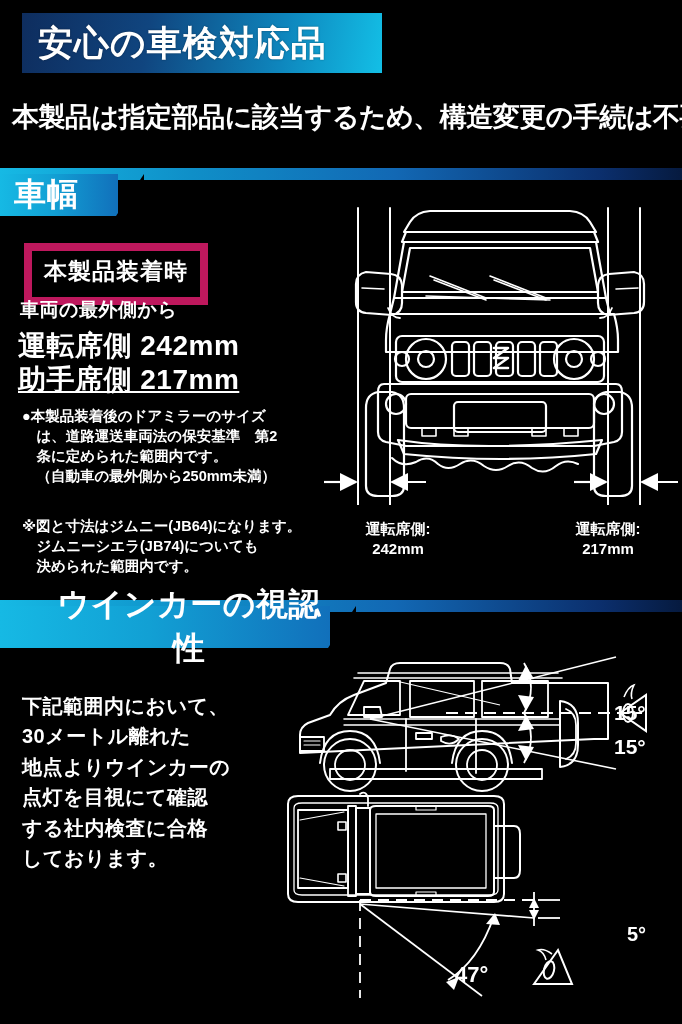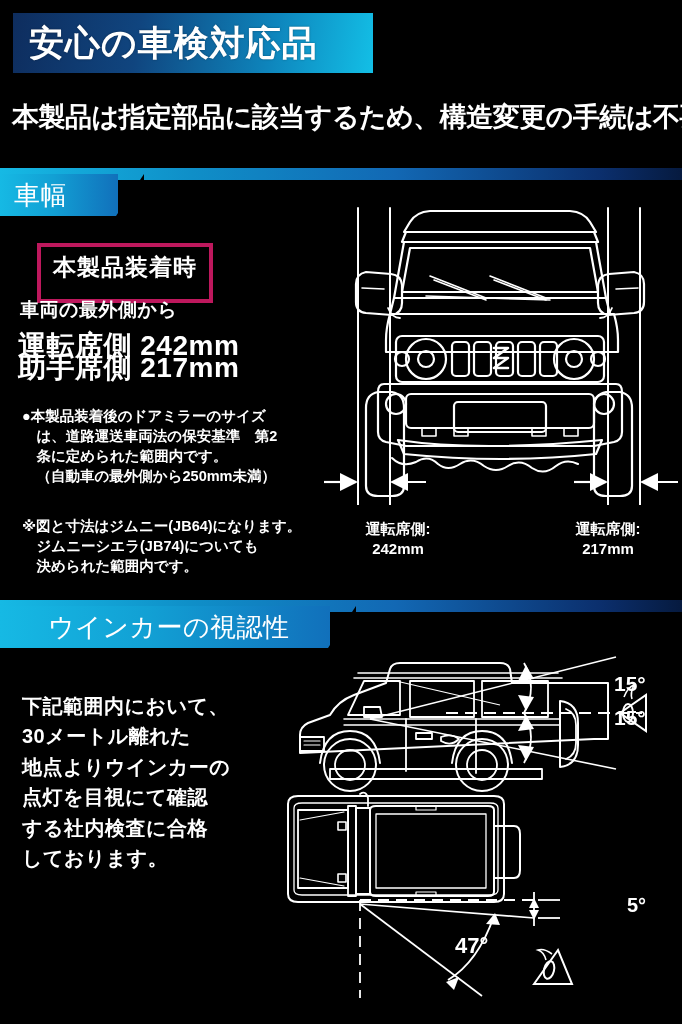--- a/index.html
+++ b/index.html
@@ -5,21 +5,21 @@
   html,body{margin:0;padding:0;background:#000;}
   body{
     width:682px;height:1024px;position:relative;overflow:hidden;
     font-family:"Liberation Sans","DejaVu Sans",sans-serif;
     color:#fff;
   }
   .page{position:absolute;inset:0;background:#000;}
 
   
   .title-badge{
-    position:absolute;left:13px;top:13px;width:360px;height:60px;
+    position:absolute;left:22px;top:13px;width:360px;height:60px;
     background:linear-gradient(100deg,#0e2d5e 0%,#10457f 35%,#0e86bd 72%,#13bfe6 100%);
     display:flex;align-items:center;padding-left:16px;box-sizing:border-box;
   }
   .title-badge span{
     font-size:35px;font-weight:700;letter-spacing:1px;color:#fff;
     text-shadow:0 0 2px rgba(0,0,0,.4);
   }
   .subtitle{
     position:absolute;left:12px;top:99px;width:660px;
     font-size:27px;font-weight:700;color:#fff;white-space:nowrap;
@@ -29,43 +29,43 @@
   
   .sec-bar{
     position:absolute;left:0;width:682px;height:12px;
     background:linear-gradient(90deg,#16b9e4 0%,#0f8fc8 28%,#1268b4 58%,#0b2f6d 88%,#061a3f 100%);
   }
   .sec-tab{
     position:absolute;left:0;height:42px;
     background:linear-gradient(90deg,#16b9e4 0%,#12a0d4 45%,#1170bb 100%);
     display:flex;align-items:center;padding-left:14px;box-sizing:border-box;
   }
-  .sec-tab span{font-size:26px;font-weight:400;color:#fff;letter-spacing:0.5px;}
+  .sec-tab span{font-size:32px;font-weight:700;color:#fff;letter-spacing:0.5px;text-align:center;}
   .sec-tab::after{
     content:"";position:absolute;right:-26px;top:0;width:0;height:0;
     border-style:solid;border-width:0 0 42px 28px;border-color:transparent transparent #000 transparent;
   }
   .tab-w1{width:118px;}
   .tab-w2{width:330px;}
 
   
   #sec1-bar{top:168px;}
   #sec1-tab{top:174px;}
 
   .boxlabel{
-    position:absolute;left:37px;top:243px;
-    border:4px solid #be185d;padding:5px 12px 16px;
+    position:absolute;left:24px;top:243px;
+    border:8px solid #be185d;padding:5px 12px 10px;
     font-size:23px;font-weight:700;letter-spacing:1px;
   }
   .lead{position:absolute;left:20px;top:297px;font-size:19px;font-weight:600;letter-spacing:.5px;}
   .dim-line{
     position:absolute;left:18px;font-size:28px;font-weight:700;letter-spacing:.5px;white-space:nowrap;
   }
   #dim1{top:327px;}
-  #dim2{top:349px;}
+  #dim2{top:361px;text-decoration:underline;}
 
   .note{
     position:absolute;left:22px;font-size:14.5px;font-weight:700;line-height:1.38;
     letter-spacing:0px;white-space:pre;
   }
   #note1{top:406px;}
   #note2{top:516px;}
 
   
   .diagram{position:absolute;}
@@ -82,21 +82,21 @@
   #sec2-tab{top:606px;padding-left:48px;}
 
   .para{
     position:absolute;left:22px;top:683px;width:250px;
     font-size:20px;font-weight:600;line-height:1.52;letter-spacing:.5px;white-space:pre-line;margin-top:8px;
   }
 
   #sideview{left:286px;top:645px;width:396px;height:150px;}
   #topview{left:276px;top:782px;width:406px;height:242px;}
 
-  .ang{position:absolute;font-weight:700;color:#fff;}
+  .ang{position:absolute;font-weight:700;color:#fff;margin-top:29px;}
   #ang15a{left:614px;top:672px;font-size:21px;}
   #ang15b{left:614px;top:706px;font-size:21px;}
   #ang5{left:627px;top:894px;font-size:20px;}
   #ang55{left:455px;top:933px;font-size:22px;}
 
   svg{display:block;overflow:visible;}
   .ln{stroke:#fff;fill:none;}
 </style>
 </head>
 <body>

